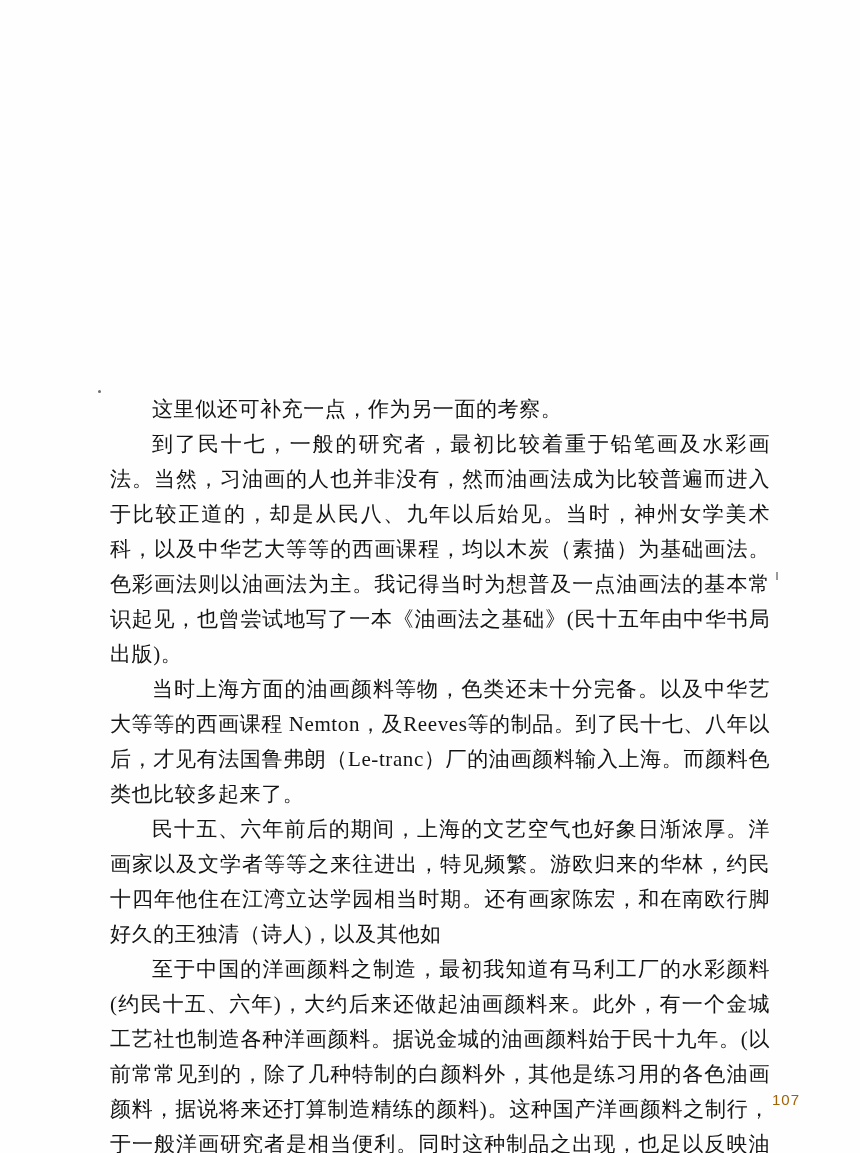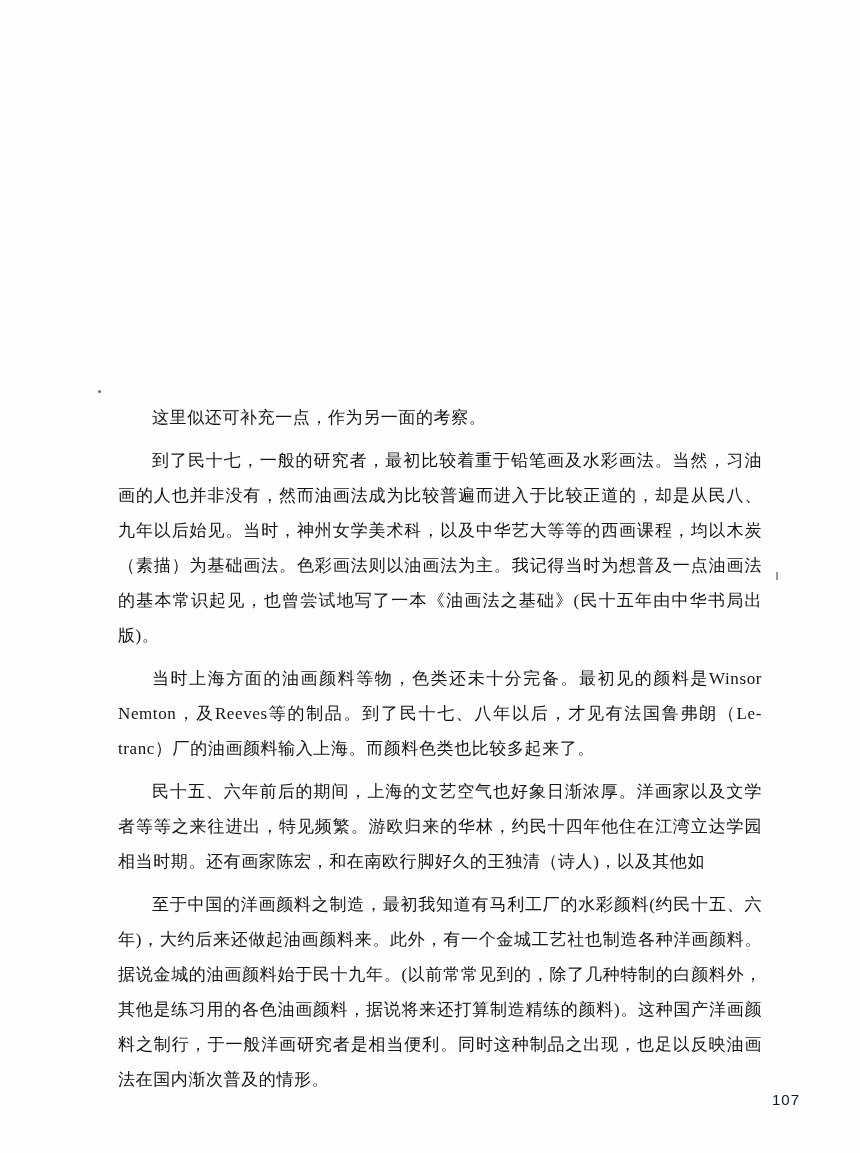--- a/index.html
+++ b/index.html
@@ -23,26 +23,26 @@
     height: 1153px;
     background: #fefefe;
   }
   .content {
     position: absolute;
     left: 110px;
     top: 392px;
     width: 660px;
   }
   .para {
-    font-size: 17px;
+    font-size: 21px;
     line-height: 35px;
     text-align: justify;
     text-justify: inter-ideograph;
     letter-spacing: 0.6px;
-    margin: 8px;
+    margin: 0;
     color: #141414;
   }
   .para + .para {
     margin-top: 0px;
   }
   .indent {
     text-indent: 2em;
   }
   .gap-before {
     margin-top: 30px;
@@ -63,35 +63,35 @@
     width: 2px;
     height: 8px;
     background: #9a9a9a;
   }
   .folio {
     position: absolute;
     right: 60px;
     bottom: 45px;
     font-size: 15px;
     letter-spacing: 1px;
-    color: #0f172a;
+    color: #a16207;
     font-family: "Liberation Sans", sans-serif;
   }
 </style>
 </head>
 <body>
 
 <div class="page">
 
   <span class="speck"></span>
   <span class="speck2"></span>
 
   <div class="content">
     <p class="para indent">这里似还可补充一点，作为另一面的考察。</p>
     <p class="para indent">到了民十七，一般的研究者，最初比较着重于铅笔画及水彩画法。当然，习油画的人也并非没有，然而油画法成为比较普遍而进入于比较正道的，却是从民八、九年以后始见。当时，神州女学美术科，以及中华艺大等等的西画课程，均以木炭（素描）为基础画法。色彩画法则以油画法为主。我记得当时为想普及一点油画法的基本常识起见，也曾尝试地写了一本《油画法之基础》(民十五年由中华书局出版)。</p>
-    <p class="para indent">当时上海方面的油画颜料等物，色类还未十分完备。最初见的颜料是Winsor Nemton，及Reeves等的制品。到了民十七、八年以后，才见有法国鲁弗朗（Le-tranc）厂的油画颜料输入上海。而颜料色类也比较多起来了。</p>
+    <p class="para indent">当时上海方面的油画颜料等物，色类还未十分完备。以及中华艺大等等的西画课程 Nemton，及Reeves等的制品。到了民十七、八年以后，才见有法国鲁弗朗（Le-tranc）厂的油画颜料输入上海。而颜料色类也比较多起来了。</p>
     <p class="para indent gap-before">民十五、六年前后的期间，上海的文艺空气也好象日渐浓厚。洋画家以及文学者等等之来往进出，特见频繁。游欧归来的华林，约民十四年他住在江湾立达学园相当时期。还有画家陈宏，和在南欧行脚好久的王独清（诗人)，以及其他如</p>
     <p class="para indent">至于中国的洋画颜料之制造，最初我知道有马利工厂的水彩颜料(约民十五、六年)，大约后来还做起油画颜料来。此外，有一个金城工艺社也制造各种洋画颜料。据说金城的油画颜料始于民十九年。(以前常常见到的，除了几种特制的白颜料外，其他是练习用的各色油画颜料，据说将来还打算制造精练的颜料)。这种国产洋画颜料之制行，于一般洋画研究者是相当便利。同时这种制品之出现，也足以反映油画法在国内渐次普及的情形。</p>
   </div>
 
   <div class="folio">107</div>
 
 </div>
 
 </body></html>

